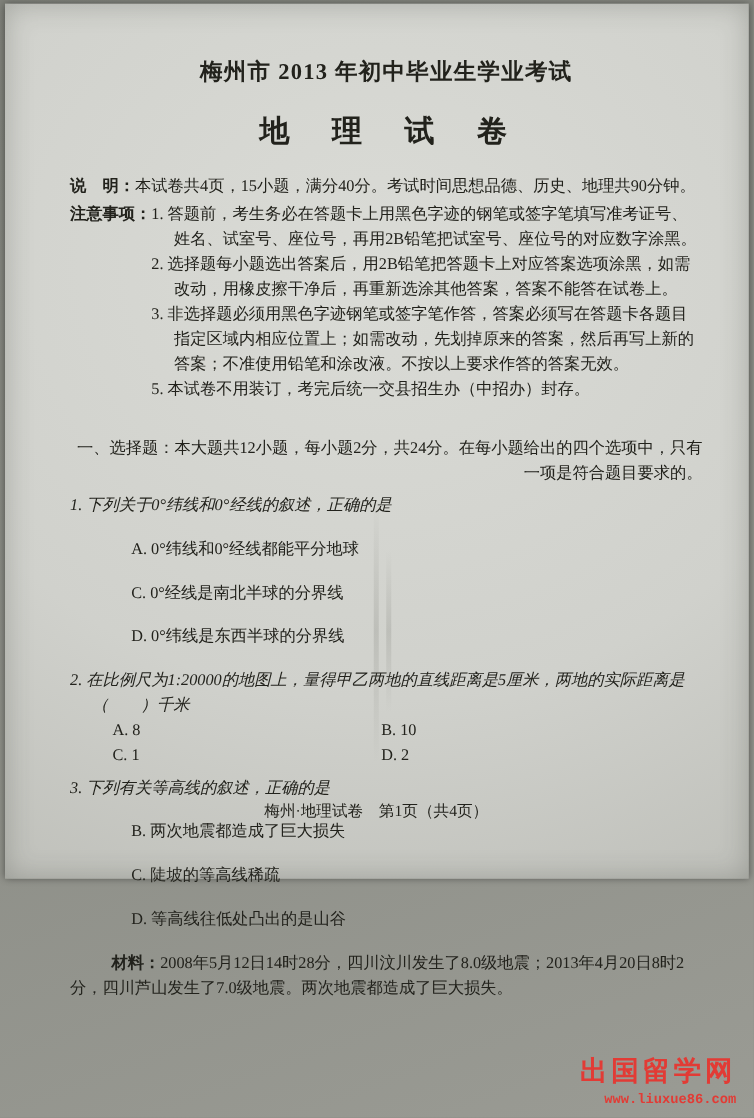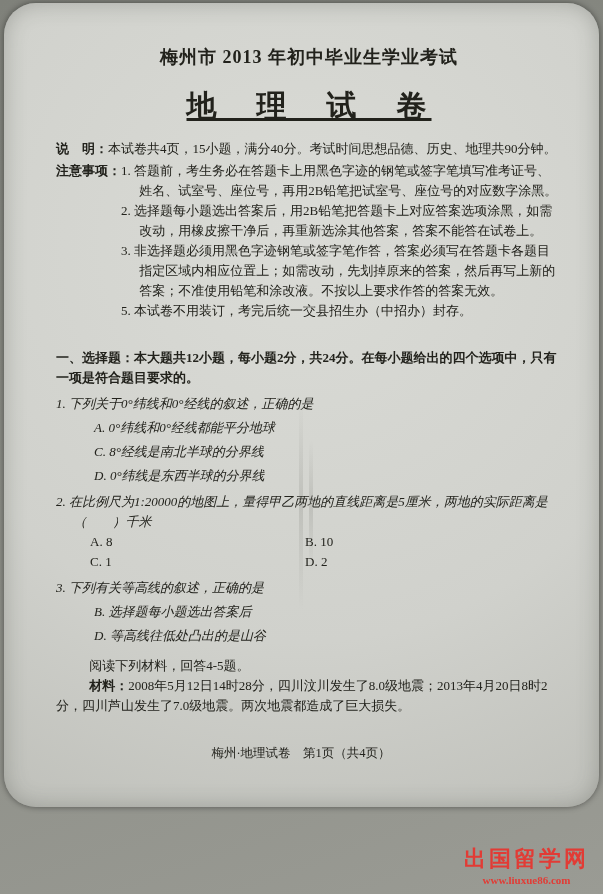--- a/index.html
+++ b/index.html
@@ -7,58 +7,58 @@
   body {
     width: 603px; height: 894px;
     background: #8d8e87;
     font-family: "Liberation Serif", "DejaVu Serif", serif;
   }
   .page {
     position: relative; width: 603px; height: 894px; overflow: hidden;
     background: linear-gradient(160deg, #7f817a 0%, #9a9b94 100%);
   }
   .paper {
-    position: absolute; left: 4px; top: 3px; width: 595px; height: 804px;
+    position: absolute; left: 4px; top: 3px; width: 595px; height: 700px;
     background: radial-gradient(ellipse 120% 90% at 50% 30%, #dadbd6 0%, #d0d1cc 55%, #b9bab4 100%);
     box-shadow: inset 0 0 22px rgba(55,56,50,.28), 0 0 6px rgba(0,0,0,.45);
     padding: 42px 37px 0 52px;
     color: #22221c;
-    font-size: 13px; line-height: 20px; border-radius: 32px;
+    font-size: 13px; line-height: 20px;
   }
   .title {
     text-align: center; font-weight: bold; font-size: 18px;
     letter-spacing: 1px; line-height: 24px;
   }
   .subtitle {
-    text-align: center; font-weight: bold; font-size: 30px;
-    letter-spacing: 5px; margin-top: 20px; line-height: 34px; text-decoration: underline;
+    text-align: center; font-weight: bold; font-size: 24px;
+    letter-spacing: 5px; margin-top: 20px; line-height: 34px;
   }
   .para { margin: 16px 0 0 0; }
   .lbl { font-weight: bold; }
   .notes { display: flex; margin-top: 2px; }
   .notes-label { font-weight: bold; white-space: nowrap; flex: 0 0 auto; }
   .notes-items { flex: 1; }
   .note { margin: 0; padding-left: 1.4em; text-indent: -1.4em; }
-  .section-heading { font-weight: bold; margin: 27px 0 6px 0; }
+  .section-heading { font-weight: normal; margin: 27px 0 6px 0; text-align: right; }
   .question { margin-top: 6px; }
   .stem { margin: 0; padding-left: 1.35em; text-indent: -1.35em; font-style: italic; }
   .options { margin-left: 34px; }
-  .options.col .opt { margin: 4px; font-style: italic; }
+  .options.col .opt { margin: 15px; }
   .options.grid { display: grid; grid-template-columns: 215px 1fr; }
   .opt { margin: 0; }
   .reading { margin-top: 10px; }
   .indent { margin: 0; text-indent: 2.55em; }
   .footer {
     position: absolute; left: 36px; right: 37px; bottom: 32px;
     text-align: center; font-size: 12.5px;
   }
   .watermark {
     position: absolute; right: 14px; bottom: 5px;
-    text-align: center; z-index: 5;
-    font-family: Liberation Serif, serif;
+    text-align: right; z-index: 5;
+    font-family: Liberation Mono, monospace;
     color: #e23b35;
   }
   .wm-name { font-size: 22px; font-weight: bold; letter-spacing: 3px; line-height: 24px; }
   .wm-url  { font-size: 11px; font-weight: bold; line-height: 18px; }
   .streak {
     position: absolute; width: 4px; pointer-events: none;
     background: linear-gradient(to bottom, rgba(110,111,104,0), rgba(110,111,104,.20), rgba(110,111,104,0));
   }
   .streak.s1 { left: 299px; top: 400px; height: 210px; }
   .streak.s2 { left: 309px; top: 440px; height: 130px; }
@@ -83,45 +83,45 @@
         <p class="note">5. 本试卷不用装订，考完后统一交县招生办（中招办）封存。</p>
       </div>
     </div>
 
     <p class="section-heading">一、选择题：本大题共12小题，每小题2分，共24分。在每小题给出的四个选项中，只有一项是符合题目要求的。</p>
 
     <div class="question">
       <p class="stem">1. 下列关于0°纬线和0°经线的叙述，正确的是</p>
       <div class="options col">
         <p class="opt">A. 0°纬线和0°经线都能平分地球</p>
-        <p class="opt">C. 8°经线是南北半球的分界线</p>
+        <p class="opt">C. 0°经线是南北半球的分界线</p>
         <p class="opt">D. 0°纬线是东西半球的分界线</p>
       </div>
     </div>
 
     <div class="question">
       <p class="stem">2. 在比例尺为1:20000的地图上，量得甲乙两地的直线距离是5厘米，两地的实际距离是（　　）千米</p>
       <div class="options grid">
         <p class="opt">A. 8</p>
         <p class="opt">B. 10</p>
         <p class="opt">C. 1</p>
         <p class="opt">D. 2</p>
       </div>
     </div>
 
     <div class="question">
       <p class="stem">3. 下列有关等高线的叙述，正确的是</p>
       <div class="options col">
-        <p class="opt">B. 选择题每小题选出答案后</p>
+        <p class="opt">B. 两次地震都造成了巨大损失</p>
+        <p class="opt">C. 陡坡的等高线稀疏</p>
         <p class="opt">D. 等高线往低处凸出的是山谷</p>
       </div>
     </div>
 
     <div class="reading">
-      <p class="indent">阅读下列材料，回答4-5题。</p>
       <p class="indent"><span class="lbl">材料：</span><span>2008年5月12日14时28分，四川汶川发生了8.0级地震；2013年4月20日8时2分，四川芦山发生了7.0级地震。两次地震都造成了巨大损失。</span></p>
     </div>
 
     <p class="footer">梅州·地理试卷　第1页（共4页）</p>
   </div>
 
   <div class="streak s1"></div>
   <div class="streak s2"></div>
 
   <div class="watermark">

